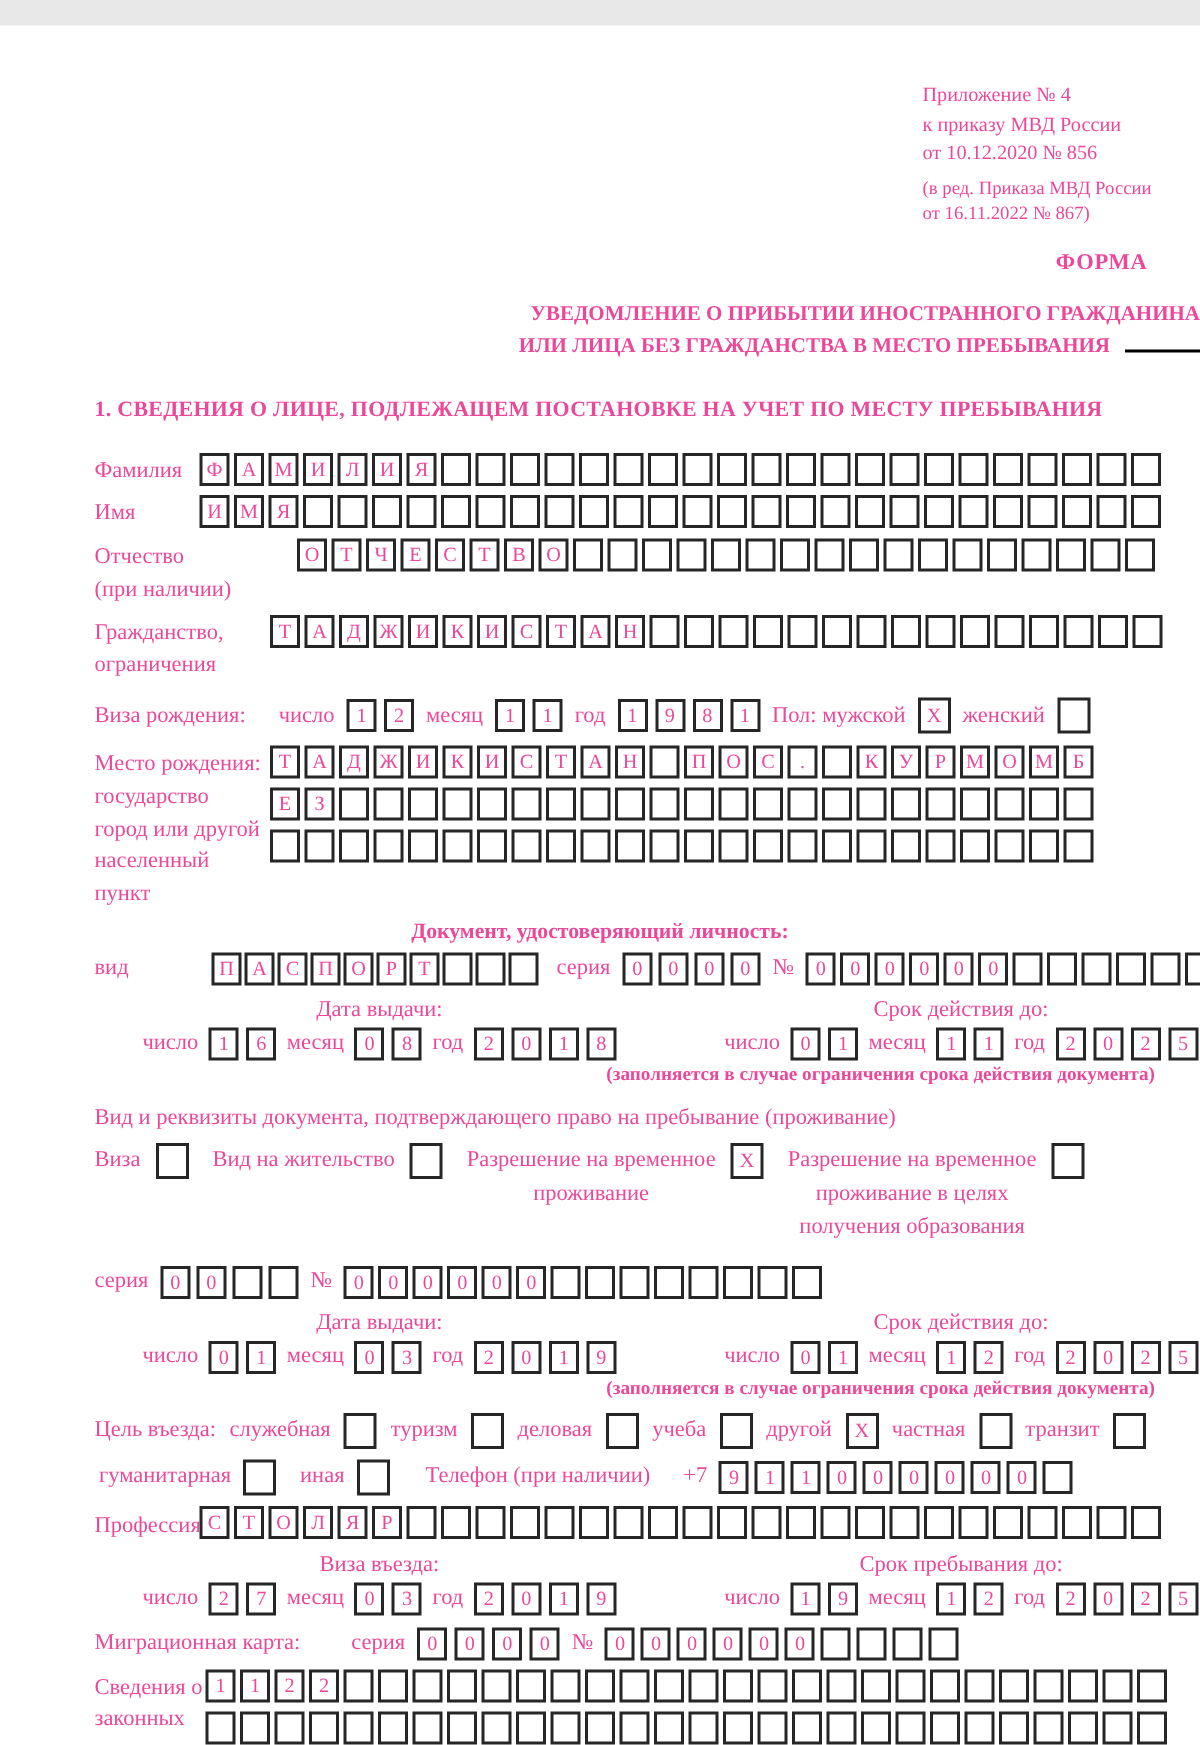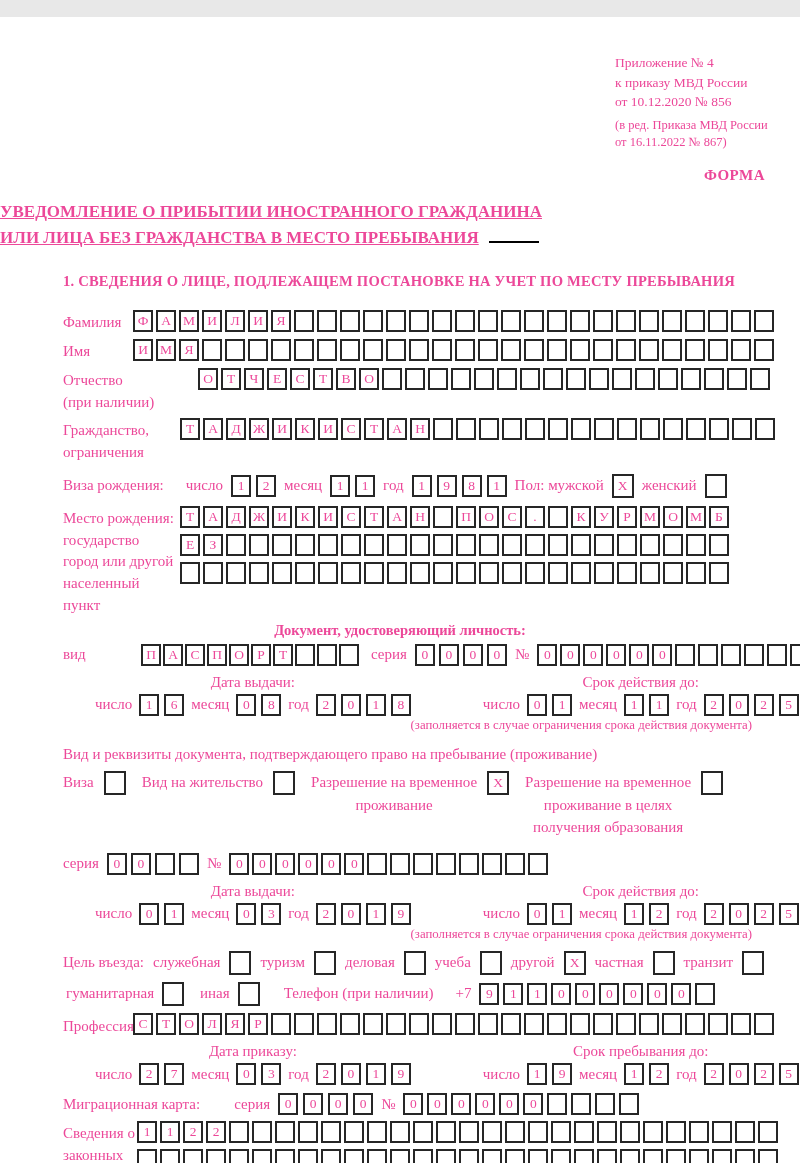--- a/index.html
+++ b/index.html
@@ -3,41 +3,41 @@
 <meta charset="utf-8">
 <style>
   html,body{margin:0;padding:0;background:#e8e8e8;}
   .page{width:800px;height:1163px;margin:17px auto;background:#ffffff;color:#ec4899;
         font-family:"Liberation Serif","DejaVu Serif",serif;font-size:15px;
         box-sizing:border-box;padding-top:36px;overflow:hidden;position:relative;}
   
   .hdr{margin-left:615px;font-size:13.5px;line-height:1.45;}
   .hdr-note{font-size:12.5px;margin-top:5px;line-height:1.4;}
   .forma{text-align:right;padding-right:35px;font-weight:bold;margin-top:15px;letter-spacing:.5px;}
-  .title{text-align:left;font-weight:bold;font-size:17px;margin-top:15px;line-height:1.55;text-decoration:underline;}
+  .title{text-align:right;font-weight:bold;font-size:14px;margin-top:15px;line-height:1.55;}
   .blank-line{display:inline-block;width:50px;border-bottom:2px solid #000;margin-left:10px;height:.9em;}
   .section-heading{margin:22px 0 20px 63px;font-weight:bold;font-size:14.6px;letter-spacing:.2px;}
   
   .frow{display:flex;align-items:flex-start;padding-left:63px;margin-bottom:5px;}
   .inline-row{align-items:center;gap:8px;}
   .inline-row span[data-bind]{white-space:nowrap;}
   .flabel{flex:0 0 auto;line-height:1.45;padding-top:2px;}
   .w70{width:70px}.w135{width:135px}.w117{width:117px}.w74{width:74px}
   .cells{display:flex;gap:3px;flex-wrap:nowrap;}
   .gap2{gap:2px}.gap4{gap:4px}.gap5{gap:5px}
   .cell{flex:0 0 auto;width:20px;height:22px;box-sizing:border-box;border:2px solid #262626;
         display:flex;align-items:center;justify-content:center;font-size:13.5px;background:#fff;}
   .checkbox{width:22px;height:24px;}
   .vstack{display:flex;flex-direction:column;gap:6px;}
   
   .date-pair{display:flex;padding-left:95px;margin-bottom:2px;align-items:flex-start;}
   .dg-head{text-align:center;margin-bottom:3px;}
   .dg-row{display:flex;align-items:center;gap:7px;}
   .dg-right{margin-left:72px;}
-  .note{text-align:right;padding-right:48px;font-size:12.8px;margin:1px 0 9px 0;}
+  .note{text-align:right;padding-right:30px;font-size:12.8px;margin:1px 0 9px 0;font-weight:bold;}
   .intro{padding-left:63px;line-height:1.7;}
   
   .options-row{gap:16px;align-items:flex-start;margin-top:4px;margin-bottom:14px;}
   .opt{display:flex;align-items:flex-start;gap:10px;}
   .opt-label{line-height:1.5;}
   .opt-label.multi{text-align:center;}
   
   .purpose-row{align-items:center;gap:9px;margin-bottom:7px;}
   .phone-row{padding-left:66px;align-items:center;gap:8px;margin-bottom:7px;}
 </style>
@@ -579,21 +579,21 @@
         <span class="cell"></span>
         <span class="cell"></span>
         <span class="cell"></span>
         <span class="cell"></span>
         <span class="cell"></span>
       </div>
   </div>
 
   <div class="date-pair" style="margin-top:6px">
     <div>
-      <div class="dg-head" data-bind="section1.entry.arrival.heading">Дата приказу:</div>
+      <div class="dg-head" data-bind="section1.entry.arrival.heading">Виза въезда:</div>
       <div class="dg-row">
         <span data-bind="section1.entry.arrival.day_label">число</span>
         <span class="cells gap5">
             <span class="cell">2</span>
             <span class="cell">7</span>
           </span>
         <span data-bind="section1.entry.arrival.month_label">месяц</span>
         <span class="cells gap5">
             <span class="cell">0</span>
             <span class="cell">3</span>

